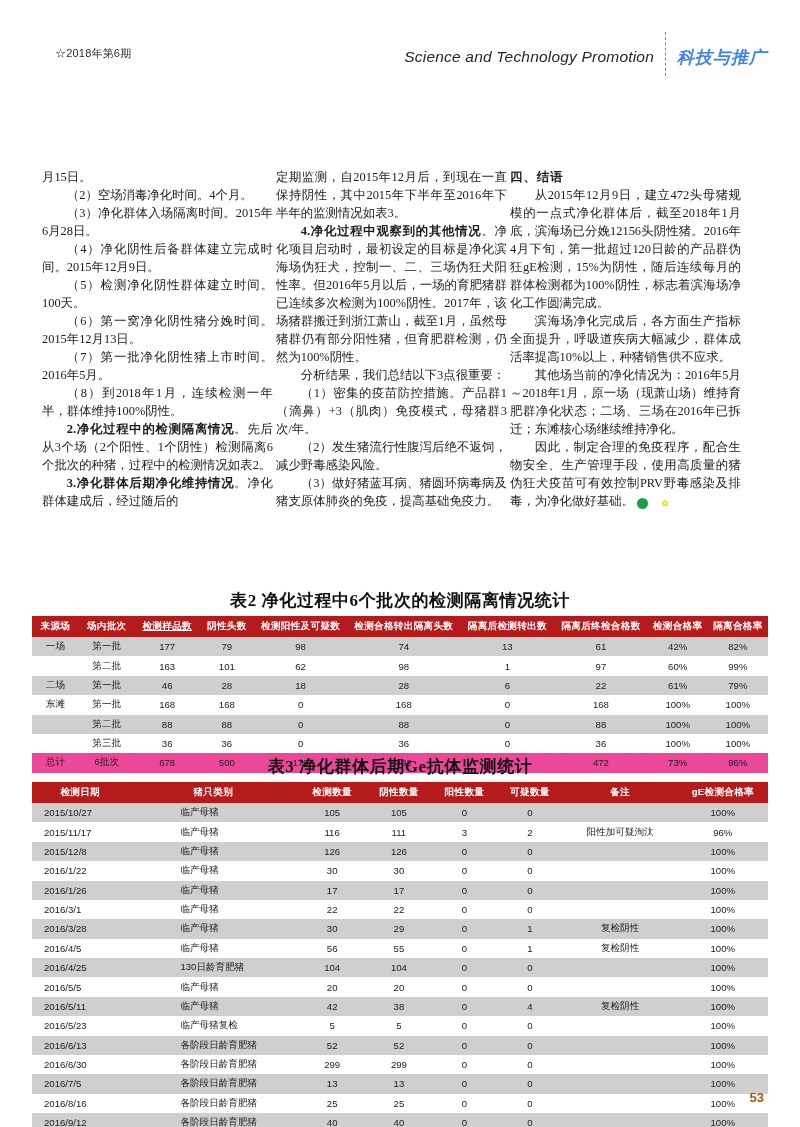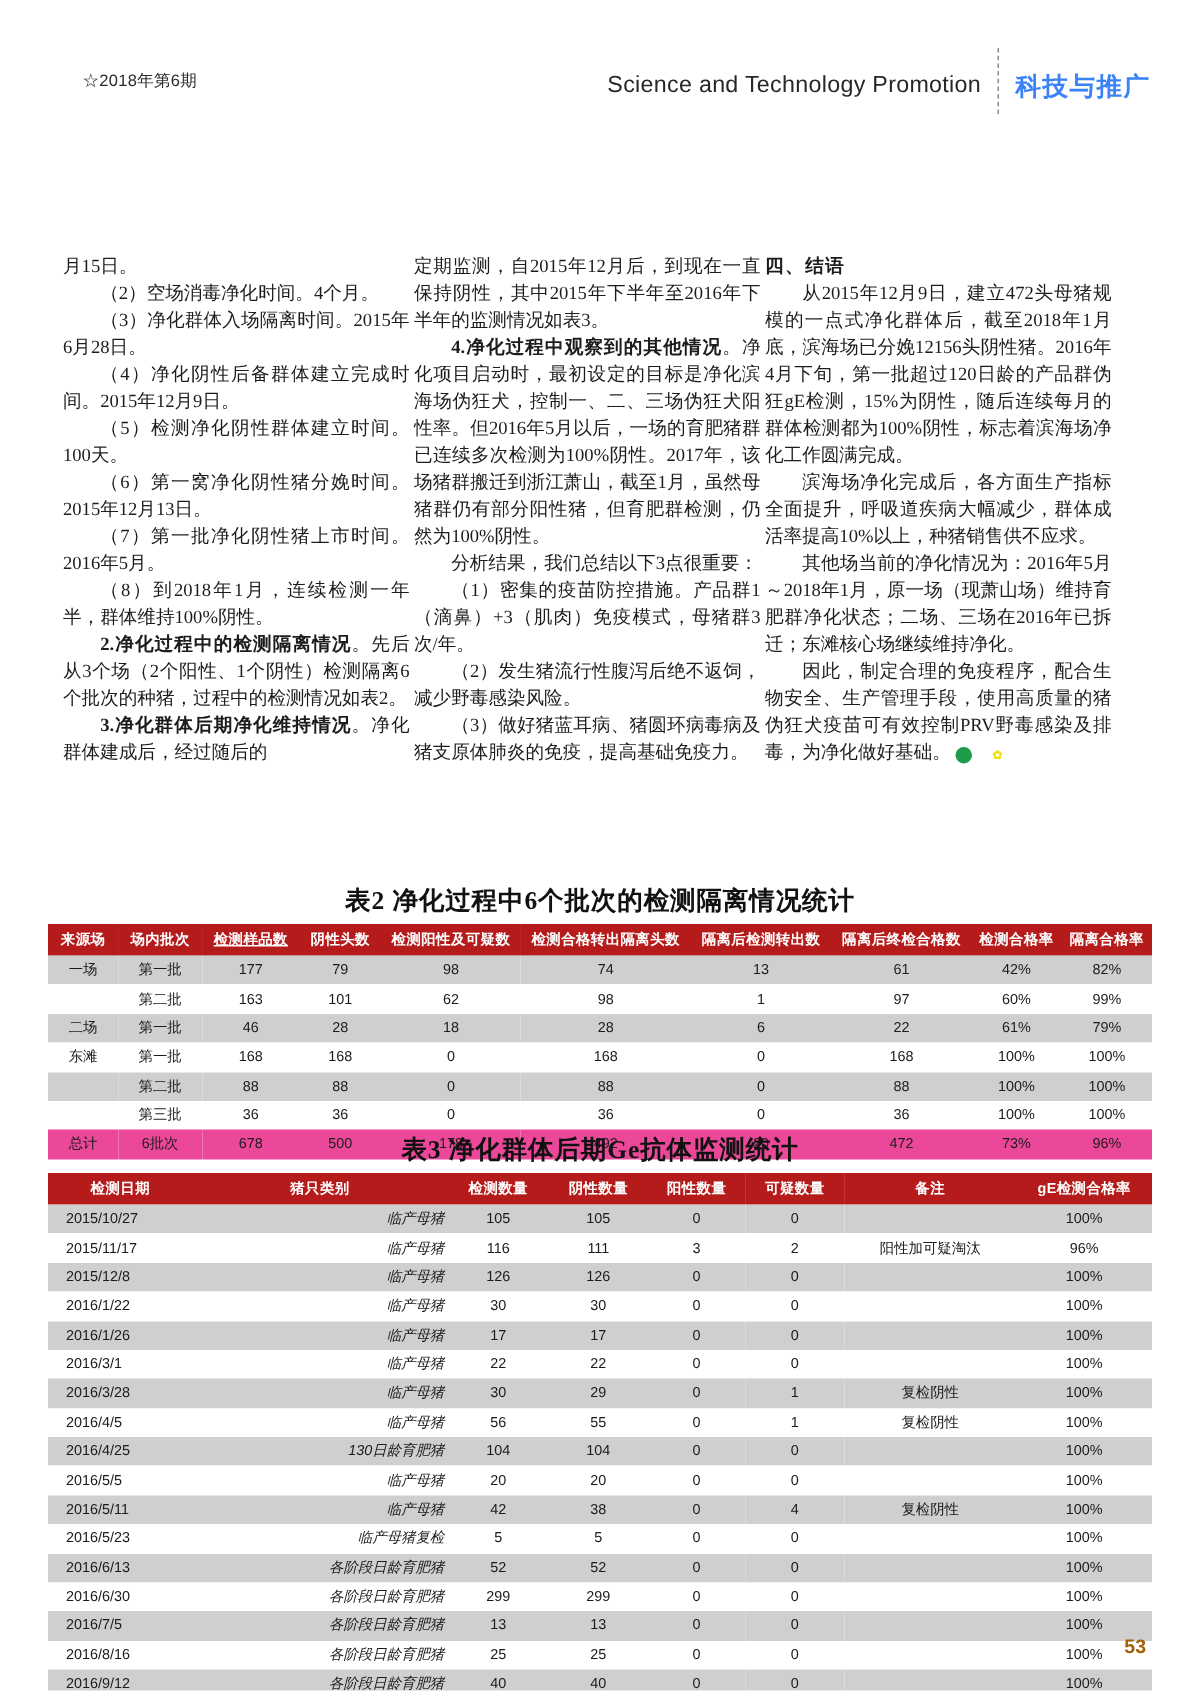--- a/index.html
+++ b/index.html
@@ -40,20 +40,21 @@
     letter-spacing: 0.2px;
     white-space: nowrap;
   }
   .runhead-right-wrap {
     position: absolute;
     right: 33px;
     top: 0px;
     display: flex;
     align-items: center;
     height: 34px;
+    font-style: italic;
   }
   .runhead-en {
     font-family: "Liberation Sans", sans-serif;
     font-size: 15.5px;
     color: #272727;
     letter-spacing: 0.2px;
     white-space: nowrap;
     padding-right: 11px;
   }
   .runhead-divider {
@@ -149,21 +150,21 @@
     padding: 3.2px 2px;
     text-align: center;
     white-space: nowrap;
   }
   table.data tbody tr.shade td { background: #cfcfcf; }
   table.data tbody tr.plain td { background: #ffffff; }
   table.data tbody tr.total td { background: #ec4899; }
   td.lead { text-align: left; padding-left: 14px; }
   td.lead2 { text-align: left; padding-left: 28px; }
   .t3 td.date { text-align: left; padding-left: 12px; }
-  .t3 td.cat { text-align: right; padding-left: 52px; font-style: italic; }
+  .t3 td.cat { text-align: left; padding-left: 52px; }
 
   
   .folio {
     position: absolute;
     right: 36px;
     bottom: 22px;
     font-family: "Liberation Sans", sans-serif;
     font-size: 13px;
     font-weight: bold;
     color: #a16207;
@@ -210,21 +211,21 @@
         <p class="indent">滨海场净化完成后，各方面生产指标全面提升，呼吸道疾病大幅减少，群体成活率提高10%以上，种猪销售供不应求。</p>
         <p class="indent">其他场当前的净化情况为：2016年5月～2018年1月，原一场（现萧山场）维持育肥群净化状态；二场、三场在2016年已拆迁；东滩核心场继续维持净化。</p>
         <p class="indent">因此，制定合理的免疫程序，配合生物安全、生产管理手段，使用高质量的猪伪狂犬疫苗可有效控制PRV野毒感染及排毒，为净化做好基础。<span class="endmark">✿</span></p>
       </div>
   </div>
 
   <div class="table-block" id="table2-block" style="top:589px;">
     <div class="table-caption">表2  净化过程中6个批次的检测隔离情况统计</div>
     <table class="data t2" id="table2">
       <thead>
-          <tr style="background: #7f1d1d;">
+          <tr style="background: #bef264;">
             <th style="width: 62px;">来源场</th>
             <th style="width: 70px;">场内批次</th>
             <th style="width: 78px; text-decoration: underline;">检测样品数</th>
             <th style="width: 66px;">阴性头数</th>
             <th style="width: 104px;">检测阳性及可疑数</th>
             <th style="width: 124px;">检测合格转出隔离头数</th>
             <th style="width: 106px;">隔离后检测转出数</th>
             <th style="width: 104px;">隔离后终检合格数</th>
             <th style="width: 66px;">检测合格率</th>
             <th style="width: 66px;">隔离合格率</th>
@@ -316,21 +317,21 @@
             <td>96%</td>
           </tr>
         </tbody>
     </table>
   </div>
 
   <div class="table-block" id="table3-block" style="top:755px;">
     <div class="table-caption">表3  净化群体后期Ge抗体监测统计</div>
     <table class="data t3" id="table3">
       <thead>
-          <tr style="background: #ef4444;">
+          <tr style="background: #0f766e;">
             <th style="width: 112px;">检测日期</th>
             <th style="width: 188px;">猪只类别</th>
             <th style="width: 78px;">检测数量</th>
             <th style="width: 74px;">阴性数量</th>
             <th style="width: 74px;">阳性数量</th>
             <th style="width: 74px;">可疑数量</th>
             <th style="width: 136px;">备注</th>
             <th style="width: 100px;">gE检测合格率</th>
           </tr>
         </thead>

